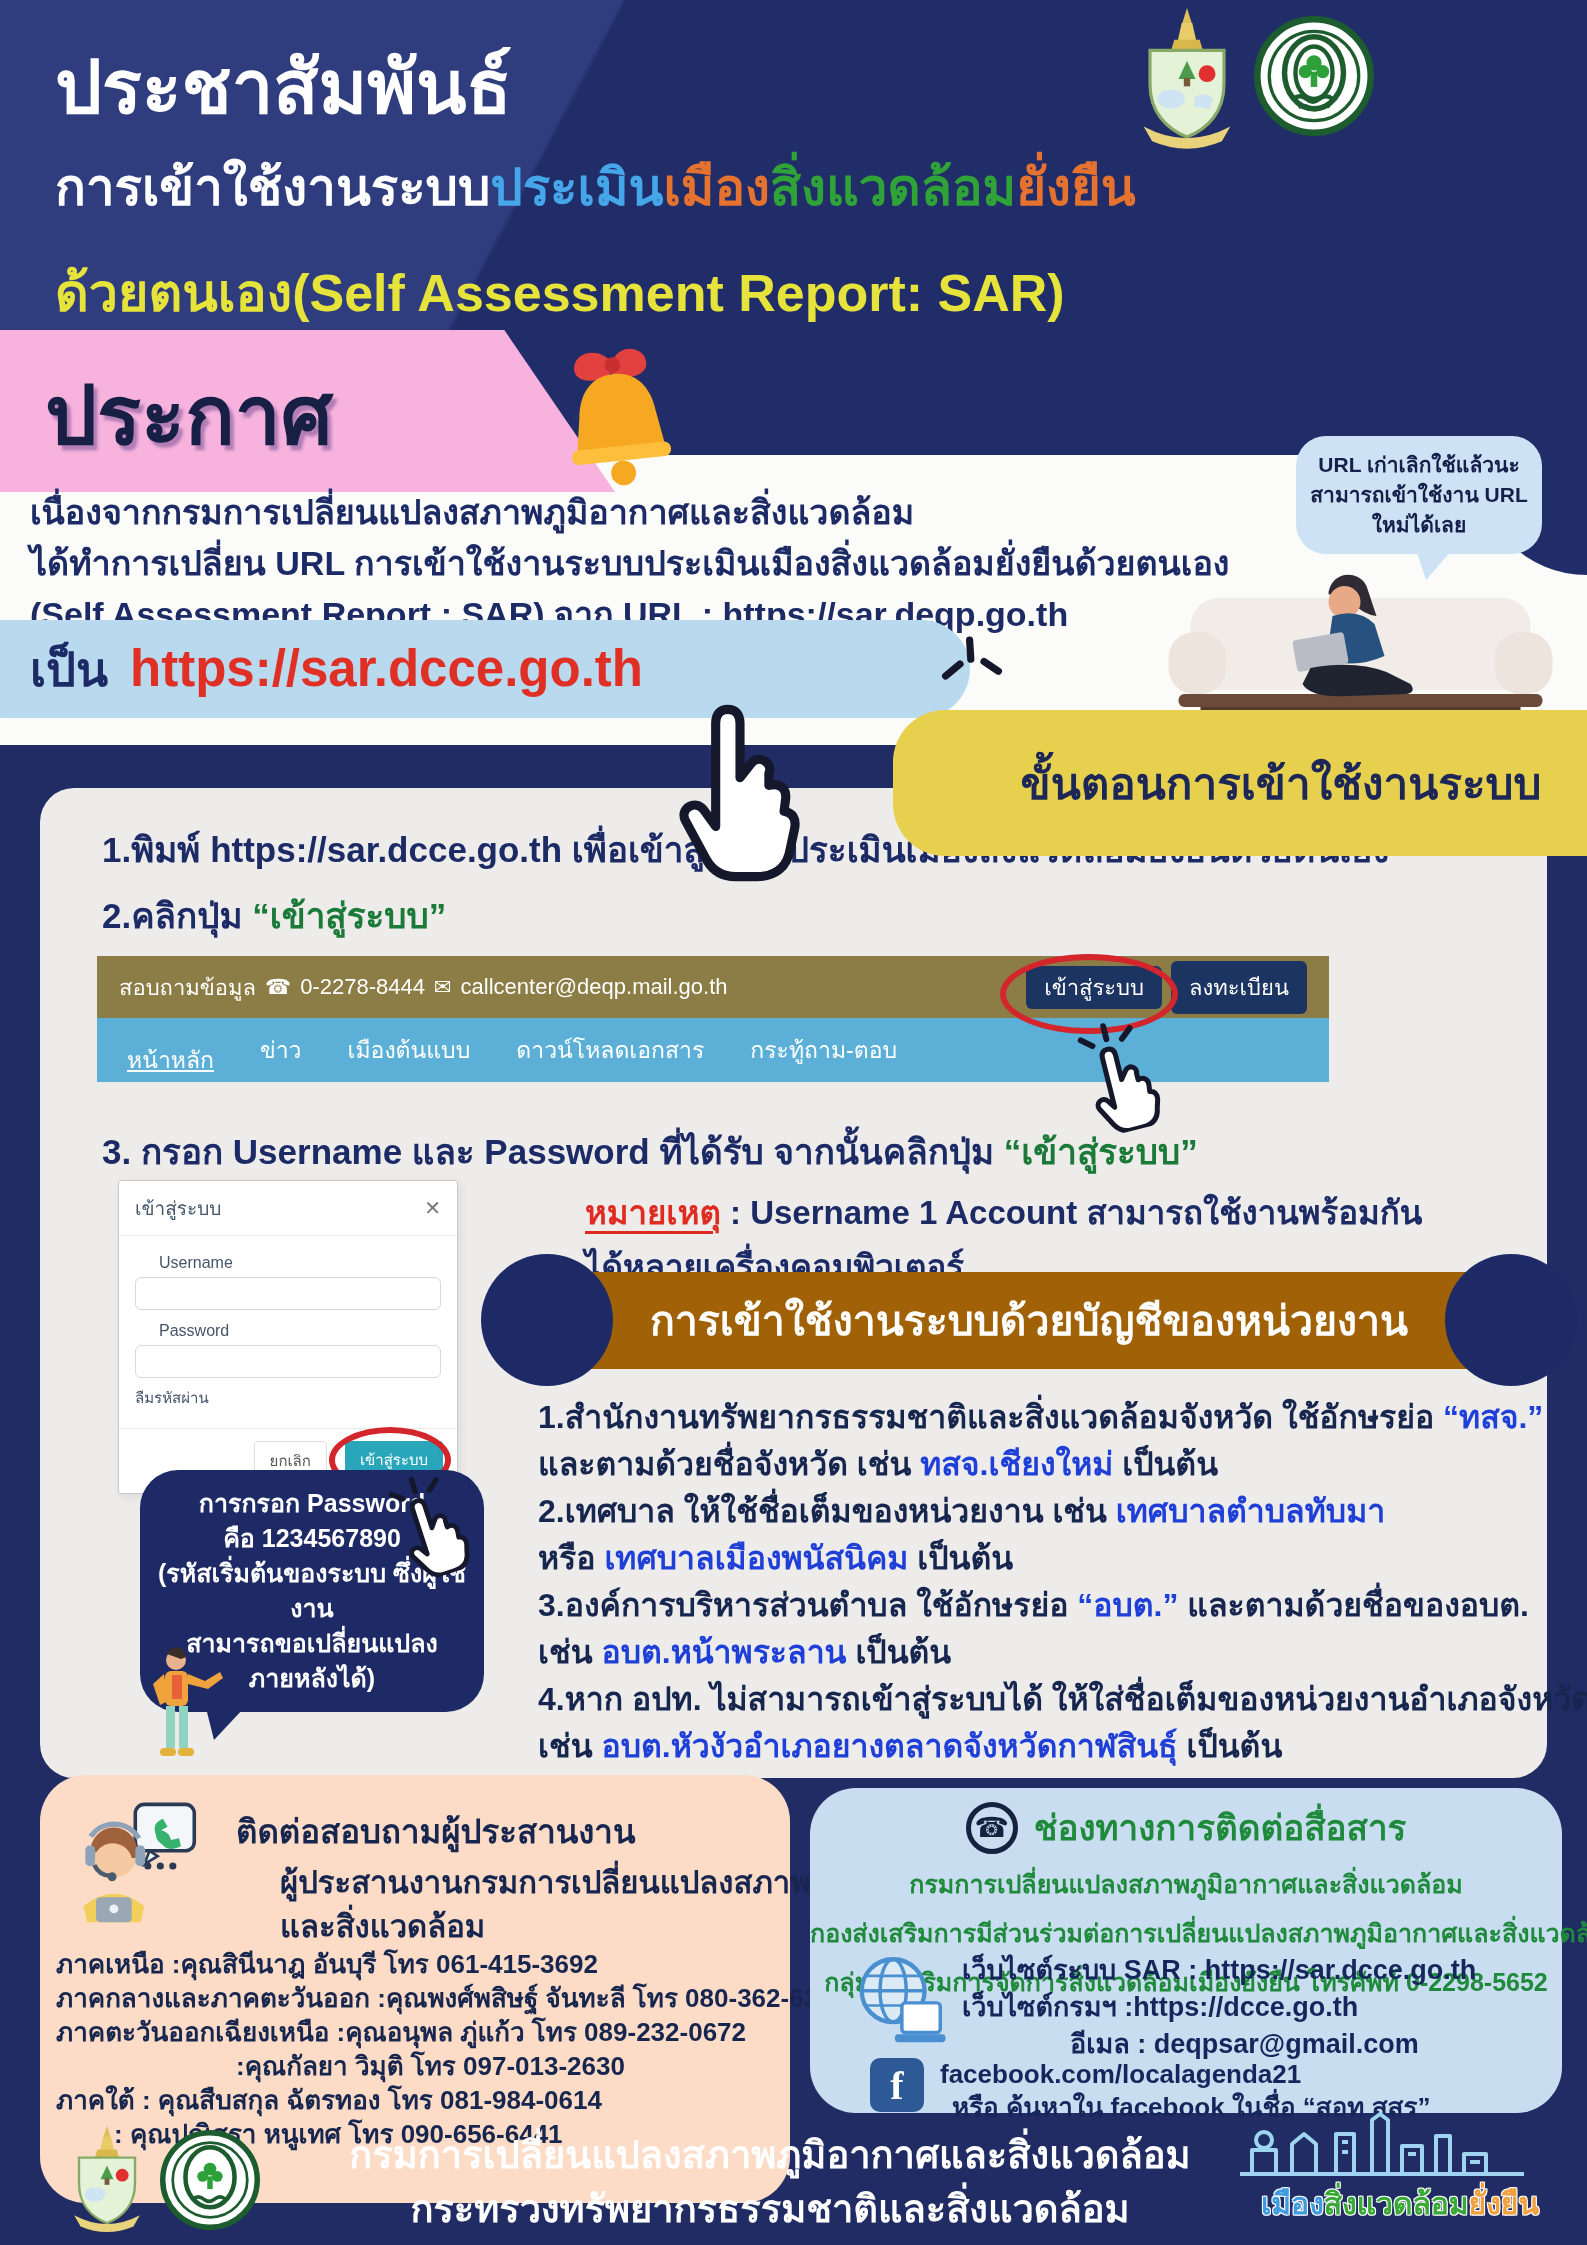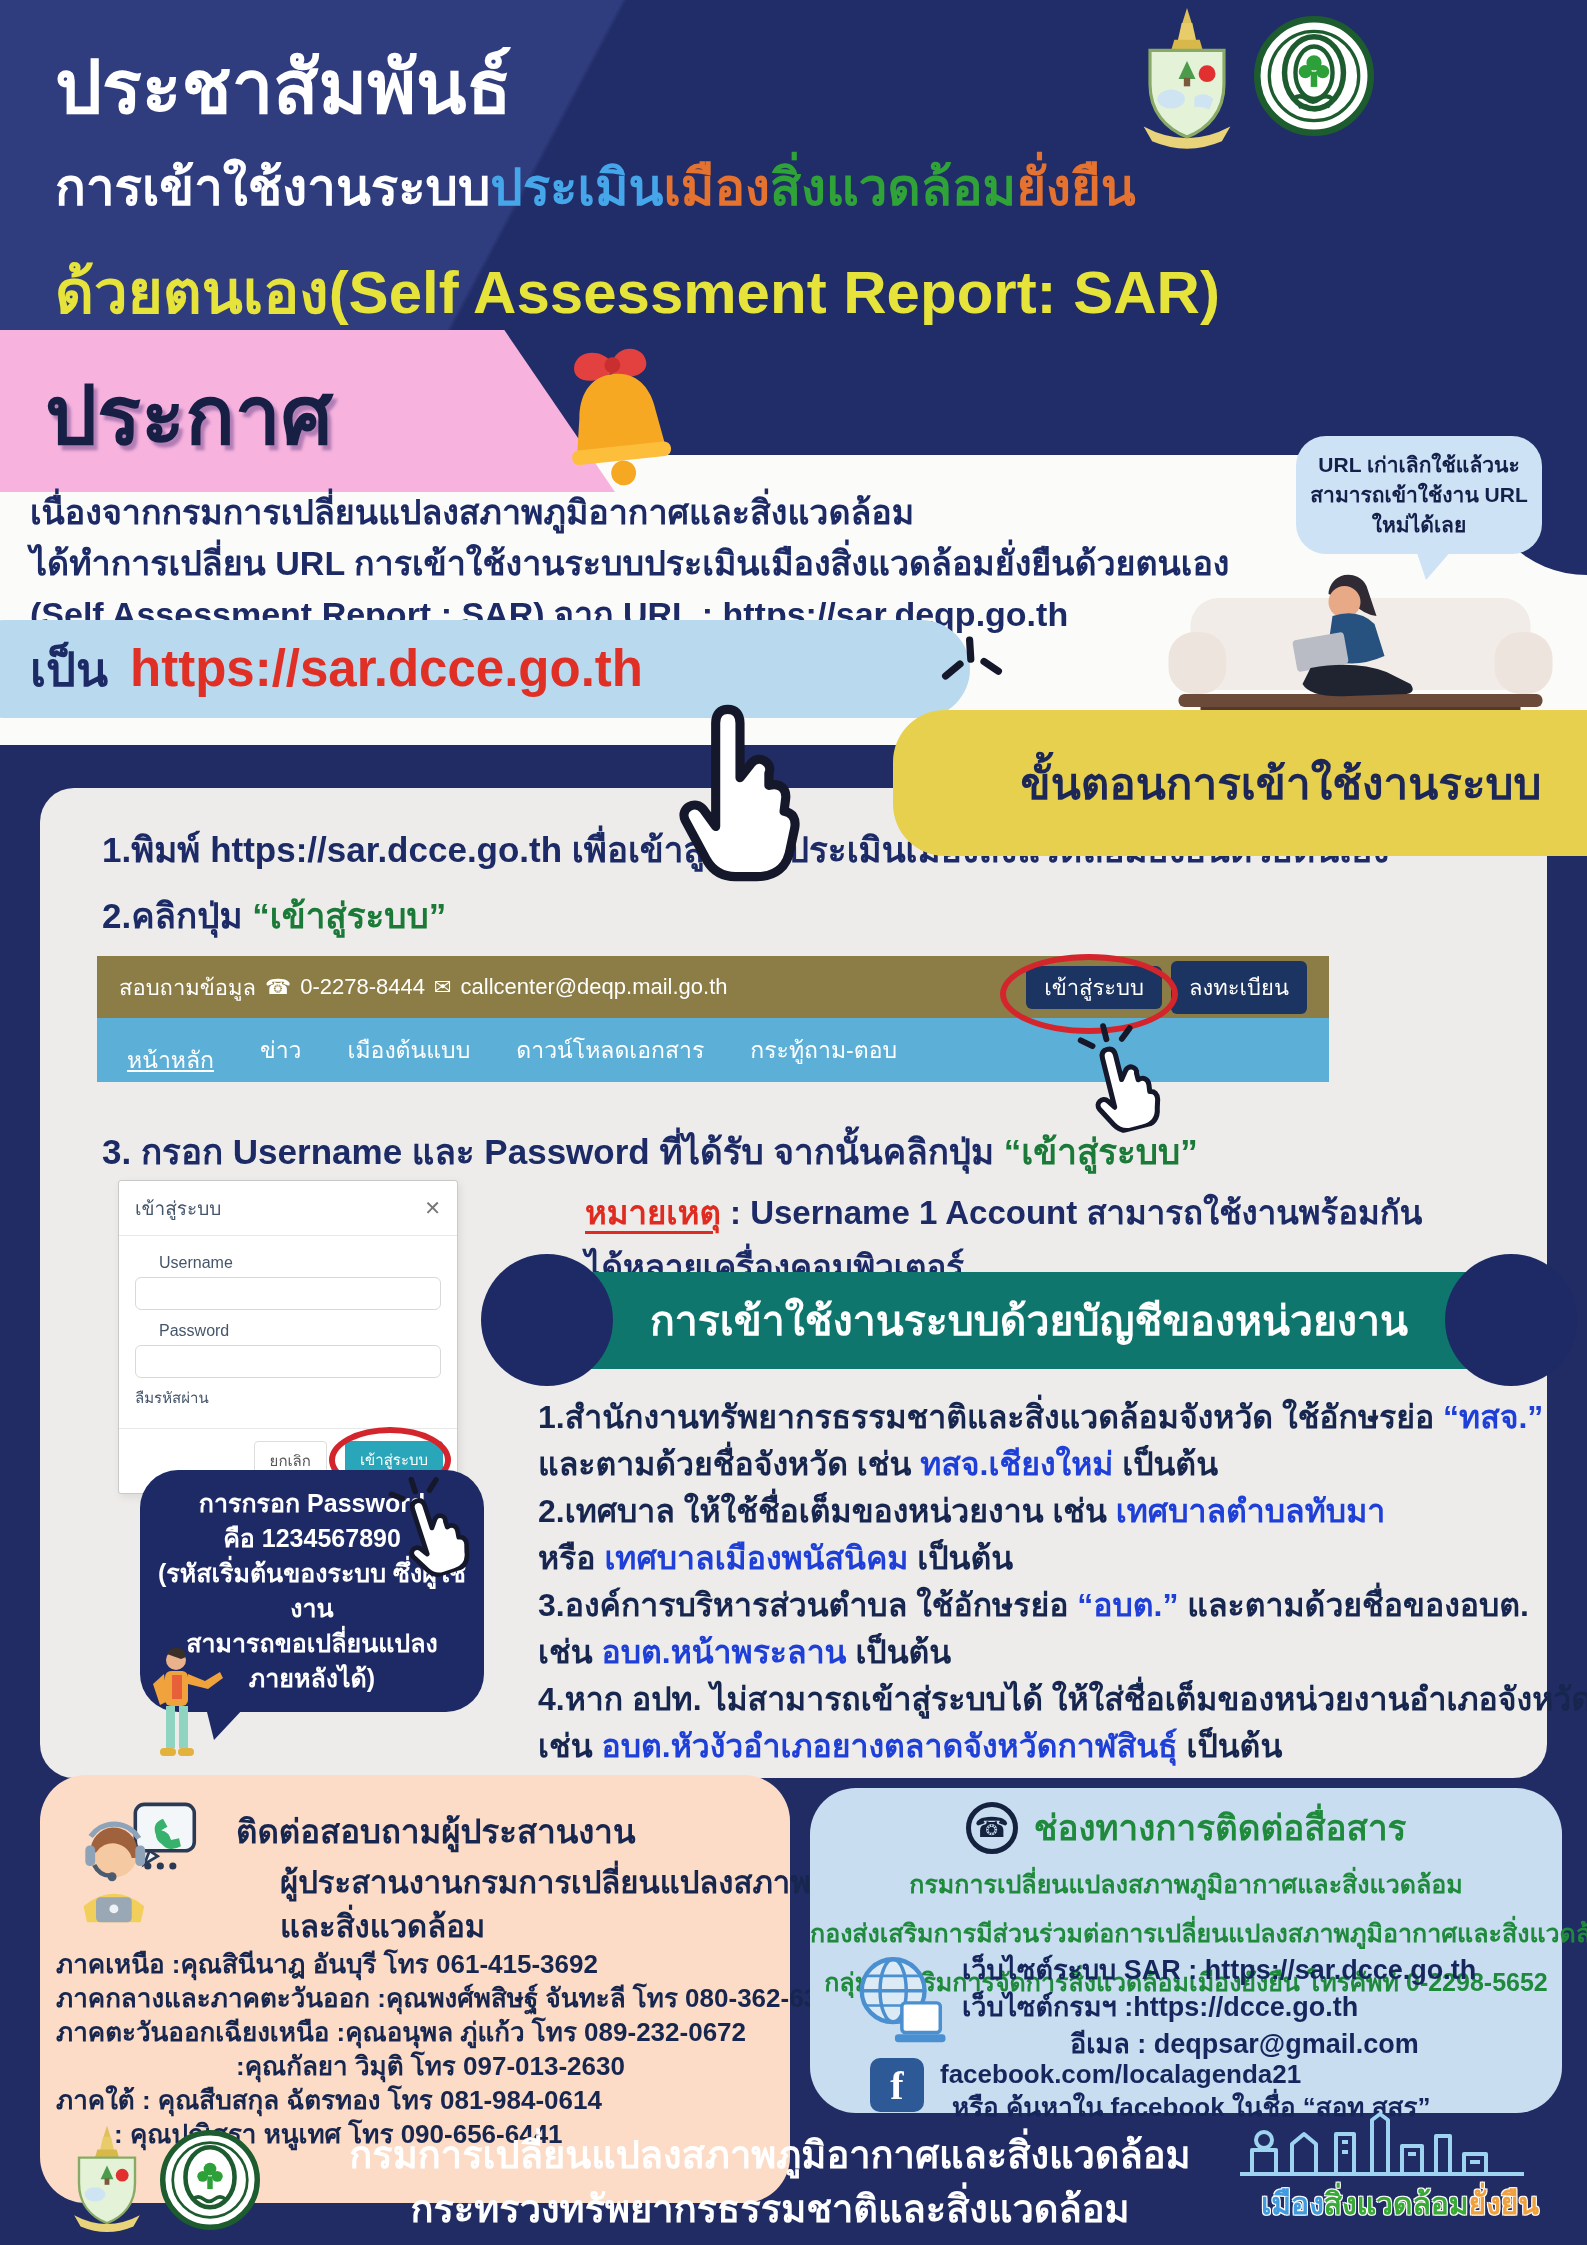--- a/index.html
+++ b/index.html
@@ -7,21 +7,21 @@
     font-family:"Liberation Sans","DejaVu Sans",sans-serif;font-weight:700;color:#1c2a66;}
   .poster *{box-sizing:border-box;}
   svg{display:block;}
 
   
   .hdr{position:absolute;left:0;top:0;width:100%;height:455px;
     background:linear-gradient(118deg,#2f3c7d 0%,#2f3c7d 34%,#212d68 34.3%);}
   .t1{position:absolute;left:55px;top:28px;font-size:74px;color:#fff;white-space:nowrap;}
   .t2{position:absolute;left:55px;top:146px;font-size:51px;white-space:nowrap;}
   .t2 .w{color:#fff}.t2 .b{color:#45a7ea}.t2 .o{color:#e5732f}.t2 .g{color:#2fa338}
-  .t3{position:absolute;left:55px;top:244px;font-size:60px;color:#e6e33a;white-space:nowrap;text-align:center;}
+  .t3{position:absolute;left:55px;top:251px;font-size:52px;color:#e6e33a;white-space:nowrap;text-align:center;}
   .logo-crest{position:absolute;left:1128px;top:6px;width:118px;height:148px;}
   .logo-dcce{position:absolute;left:1254px;top:16px;width:120px;height:120px;}
 
   
   .white-band{position:absolute;left:0;top:455px;width:100%;height:290px;background:#fbfbf9;}
   .corner-blob{position:absolute;right:0;top:455px;width:110px;height:120px;background:#212d68;border-bottom-left-radius:120px;}
   .badge-announce{position:absolute;left:0;top:330px;width:615px;height:162px;background:#f7b3de;
     clip-path:polygon(0 0,82% 0,100% 100%,0 100%);}
   .badge-announce span{position:absolute;left:45px;top:20px;font-size:82px;color:#171f45;
     text-shadow:4px 5px 3px rgba(110,70,140,.5);white-space:nowrap;}
@@ -69,21 +69,21 @@
   .forgot{font-size:15px;margin-top:2px;}
   .modal-foot{position:absolute;left:0;bottom:0;width:100%;border-top:1px solid #e8e8e8;display:flex;justify-content:flex-end;gap:10px;padding:12px 14px;}
   .mcancel{background:#fff;border:1px solid #ddd;color:#555;font-size:15px;padding:7px 15px;border-radius:4px;}
   .msubmit{background:#2aa6bb;border:none;color:#fff;font-size:15px;padding:7px 15px;border-radius:4px;}
   .e-submit{left:-16px;top:-14px;width:122px;height:66px;}
   .hand-submit{position:absolute;left:46px;top:26px;width:78px;height:110px;z-index:6;transform:rotate(-18deg);}
 
   .remark{position:absolute;left:545px;top:398px;width:990px;font-size:33px;line-height:54px;white-space:nowrap;}
   .remark .lab{color:#e02b20;text-decoration:underline;text-decoration-thickness:3px;text-underline-offset:7px;}
 
-  .agency-banner{position:absolute;left:475px;top:484px;width:1028px;height:97px;background:#0f766e;border-radius:16px;
+  .agency-banner{position:absolute;left:475px;top:484px;width:1028px;height:97px;background:#a16207;border-radius:16px;
     display:flex;align-items:center;justify-content:center;}
   .agency-banner:before,.agency-banner:after{content:"";position:absolute;width:132px;height:132px;background:#1d2a66;border-radius:50%;top:-18px;}
   .agency-banner:before{left:-34px}.agency-banner:after{right:-34px}
   .agency-banner span{position:relative;color:#fff;font-size:41px;white-space:nowrap;}
 
   .alist{position:absolute;left:498px;top:606px;font-size:32px;line-height:47px;color:#17264f;white-space:nowrap;}
   .alist .bl{color:#1e3fd8;}
 
   .pw-bubble{position:absolute;left:100px;top:682px;width:344px;background:#1d2a66;border-radius:38px;color:#fff;
     text-align:center;font-size:25px;line-height:35px;padding:16px 8px;}

